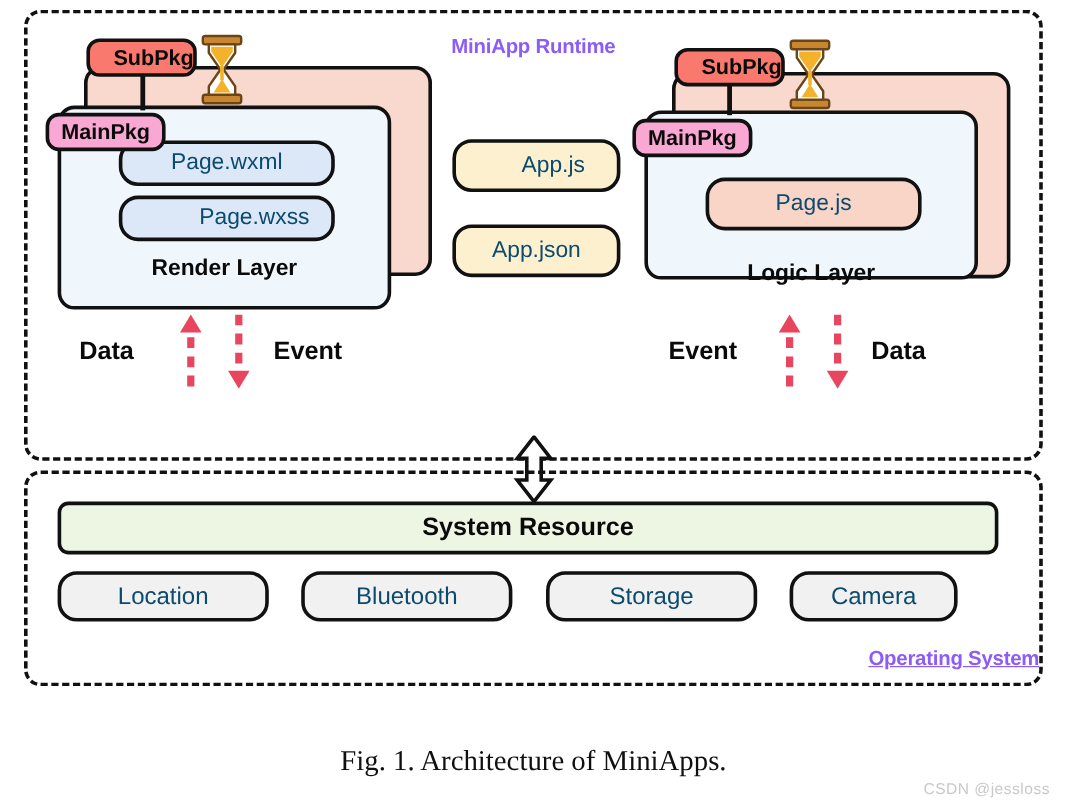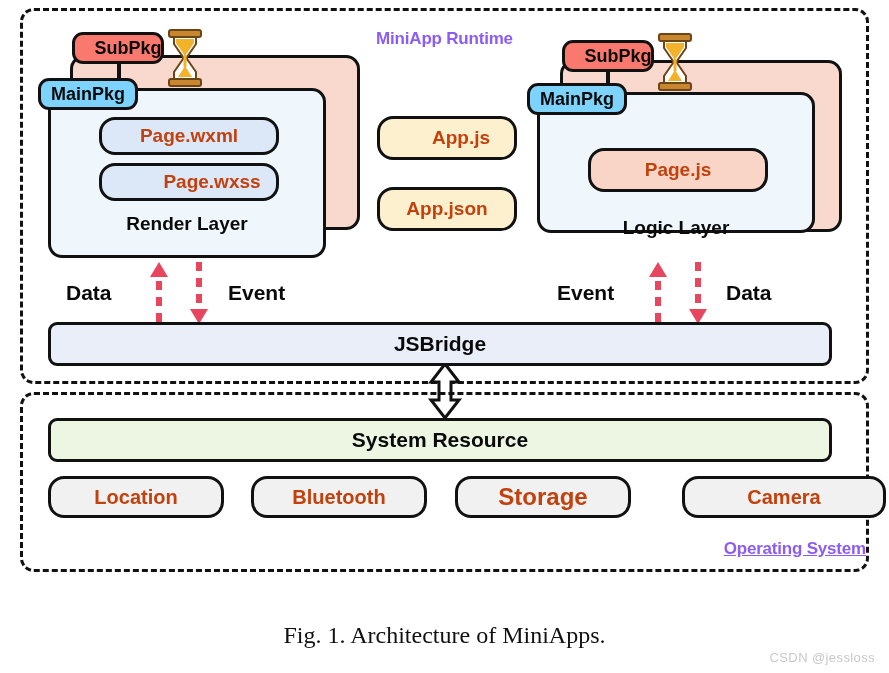--- a/index.html
+++ b/index.html
@@ -66,21 +66,21 @@
     font-weight: bold;
     font-size: 18px;
     color: #0a0a0a;
     display: flex;
     align-items: center;
     justify-content: center;
     white-space: nowrap;
     z-index: 6;
   }
   .badge.sub  { background: #F9796E; padding-left: 20px; }
-  .badge.main { background: #7dd3fc; }
+  .badge.main { background: #f9a8d4; margin-top: 16px; }
 
   .badge-stem {
     position: absolute;
     width: 4px;
     background: #111111;
     z-index: 5;
   }
 
   .layer-label {
     position: absolute;
@@ -94,23 +94,23 @@
 
   
   .pill {
     position: absolute;
     border: 3px solid #111111;
     border-radius: 16px;
     box-sizing: border-box;
     display: flex;
     align-items: center;
     justify-content: center;
-    font-weight: bold;
+    font-weight: normal;
     font-size: 19px;
-    color: #c2410c;
+    color: #0c4a6e;
     white-space: nowrap;
     text-align: right;
   }
   .pill.blue   { background: #DCE8F8; }
   .pill.pink   { background: #F9D5C8; }
   .pill.cream  { background: #FDF0CF; }
   .pill.gray   { background: #F1F1F1; }
 
   
   .hourglass {
@@ -252,35 +252,34 @@
 
   <div class="flow-arrow" style="left:687px; top:262px;">
     <svg width="22" height="62" viewBox="0 0 22 62" aria-hidden="true">
       <line x1="11" y1="0" x2="11" y2="47" stroke="#E8455F" stroke-width="6" stroke-dasharray="9,7" stroke-linecap="butt"></line>
       <path d="M11 62 l9 -15 h-18 z" fill="#E8455F"></path>
     </svg>
   </div>
   <div class="flow-label" style="left:557px; top:281px;">Event</div>
   <div class="flow-label" style="left:726px; top:281px;">Data</div>
 
-  <div class="bar" id="jsbridge-bar" style="left:48px; top:322px; width:784px; height:44px;">JSBridge</div>
 
   <div id="bridge-link" style="left:427px; top:363px;">
     <svg width="36" height="56" viewBox="0 0 36 56" aria-hidden="true">
       <path d="M18 1 L32 19 H24 V37 H32 L18 55 L4 37 H12 V19 H4 Z" fill="#ffffff" stroke="#111111" stroke-width="3" stroke-linejoin="miter"></path>
     </svg>
   </div>
 
   <div class="panel" id="os-panel">
     <div class="panel-title" id="os-title">Operating System</div>
   </div>
 
   <div class="bar" id="sysresource-bar" style="left:48px; top:418px; width:784px; height:44px;">System Resource</div>
 
   <div class="pill gray" style="left:251px; top:476px; width:176px; height:42px; font-size:20px;">Bluetooth</div>
   <div class="pill gray" style="left:48px; top:476px; width:176px; height:42px; font-size:20px;">Location</div>
-  <div class="pill gray" style="left:455px; top:476px; width:176px; height:42px; font-size:24px;">Storage</div>
-  <div class="pill gray" style="left:658px; top:476px; width:204px; height:42px; font-size:20px;margin-left:24px;">Camera</div>
+  <div class="pill gray" style="left:455px; top:476px; width:176px; height:42px; font-size:20px;">Storage</div>
+  <div class="pill gray" style="left:658px; top:476px; width:140px; height:42px; font-size:20px;">Camera</div>
 
   <div id="caption">Fig. 1.  Architecture of MiniApps.</div>
   <div id="watermark">CSDN @jessloss</div>
 
 </div>
 
 </body></html>

